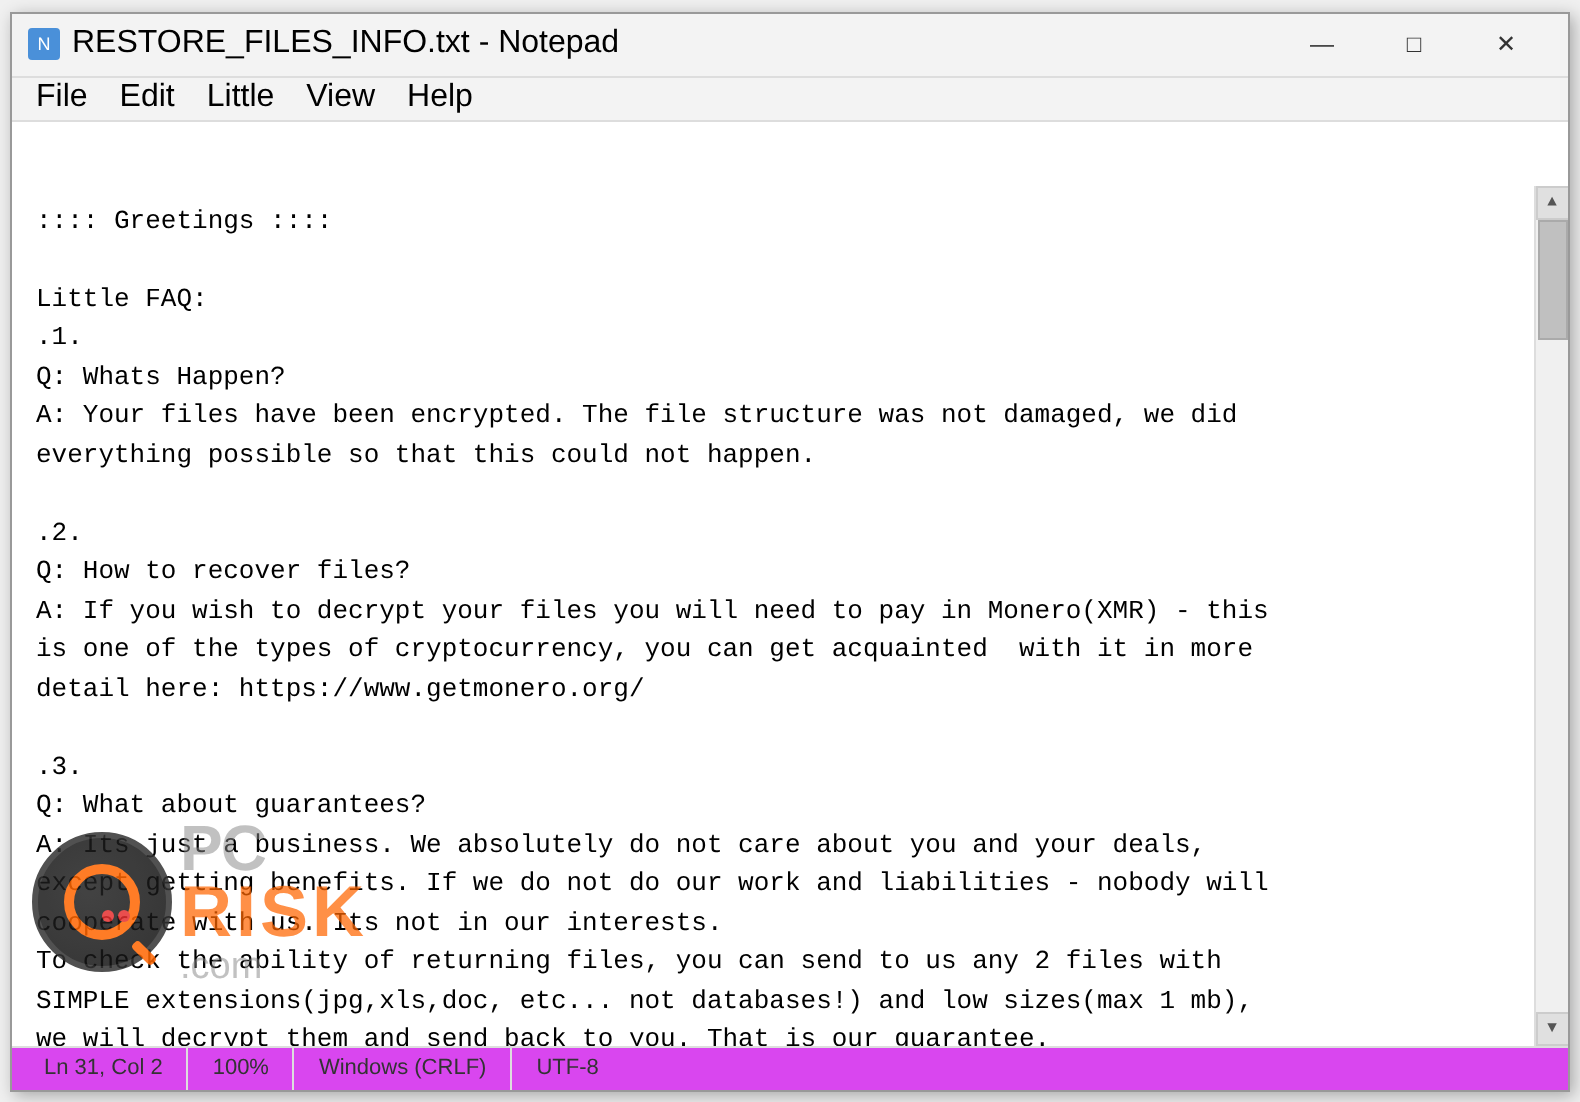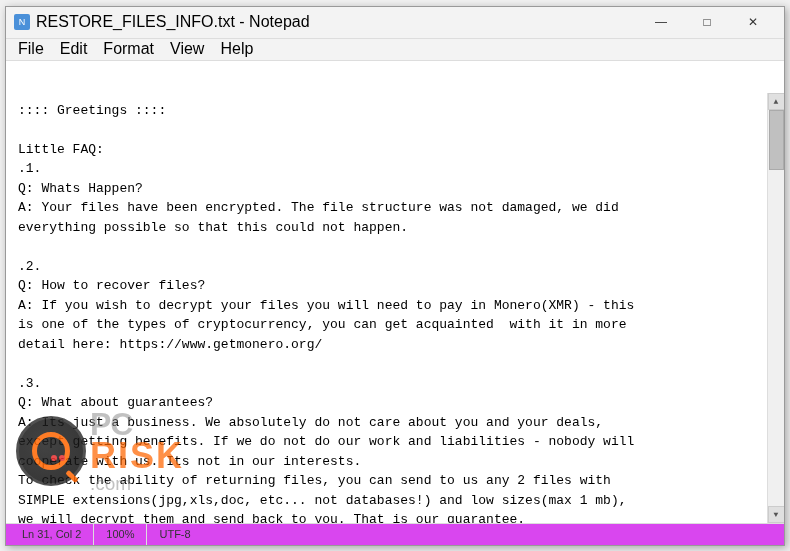--- a/index.html
+++ b/index.html
@@ -299,21 +299,21 @@
     <div class="title-bar-buttons">
       <button class="title-bar-btn">—</button>
       <button class="title-bar-btn">□</button>
       <button class="title-bar-btn close">✕</button>
     </div>
   </div>
 
   <div class="menu-bar">
     <span class="menu-item">File</span>
     <span class="menu-item">Edit</span>
-    <span class="menu-item">Format</span>
+    <span class="menu-item">Little</span>
     <span class="menu-item">View</span>
     <span class="menu-item">Help</span>
   </div>
 
   <div class="content-wrapper">
     <div class="text-area">:::: Greetings ::::
 
 Little FAQ:
 .1.
 Q: Whats Happen?
@@ -339,20 +339,21 @@
       <div class="scroll-track">
         <div class="scroll-thumb"></div>
       </div>
       <div class="scroll-btn">▼</div>
     </div>
   </div>
 
   <div class="status-bar">
     <div class="status-section">Ln 31, Col 2</div>
     <div class="status-section">100%</div>
+    <div class="status-section">Windows (CRLF)</div>
     <div class="status-section">UTF-8</div>
   </div>
 
   <div class="watermark-overlay">
     <div class="watermark-logo">
       <div class="watermark-circle">
         <div class="watermark-magnifier">
           <div class="watermark-dots">
             <div class="watermark-dot" style="background:#e53030;"></div>
             <div class="watermark-dot" style="background:#e53030;"></div>

